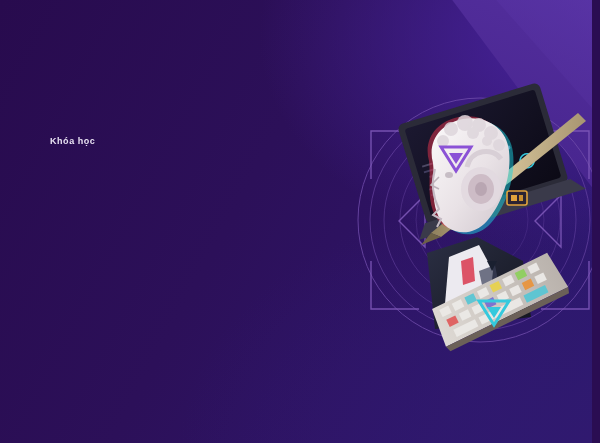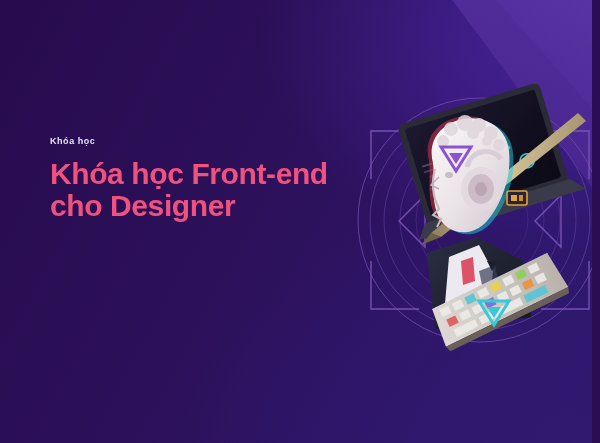--- a/index.html
+++ b/index.html
@@ -237,17 +237,15 @@
         <path d="M54 236 L190 236 L188 242 L56 242 Z" fill="#6b6058"></path>
       </g>
 
       <path d="M104 216 L134 216 L119 240 Z" fill="none" stroke="#35c9dd" stroke-width="3"></path>
       <path d="M112 222 L126 222 L119 233 Z" fill="#35c9dd"></path>
     </svg>
   </div>
 
   <div class="copy">
     <div class="eyebrow">Khóa học</div>
-    <h1 class="headline">Khóa học Front-end
-cho Designer</h1>
   </div>
 
 </div>
 
 </body></html>

